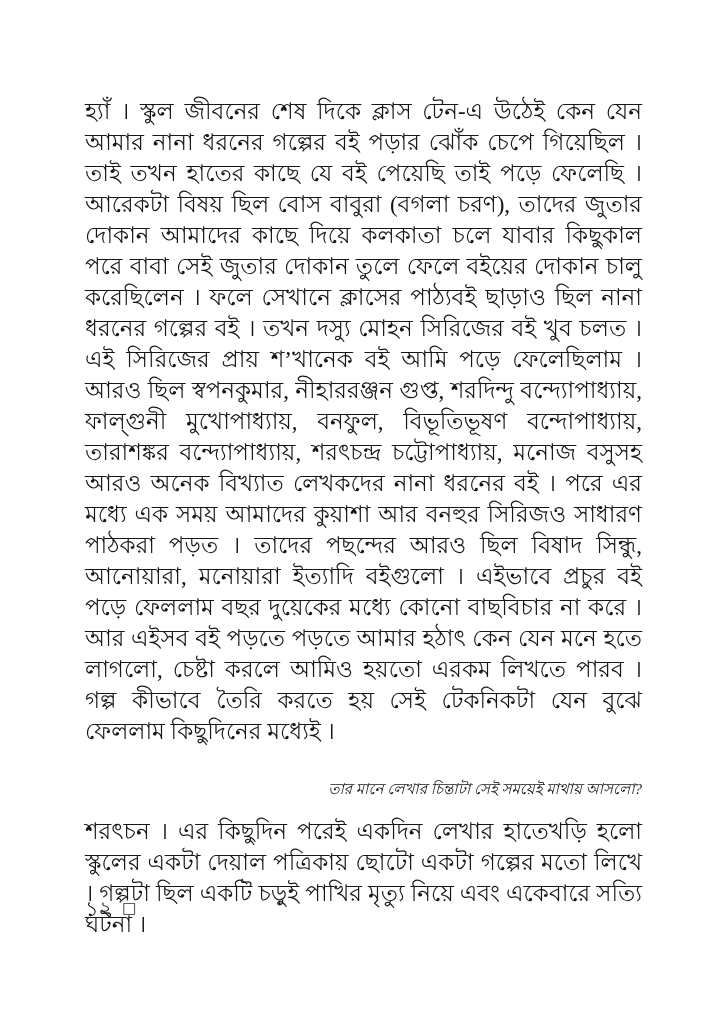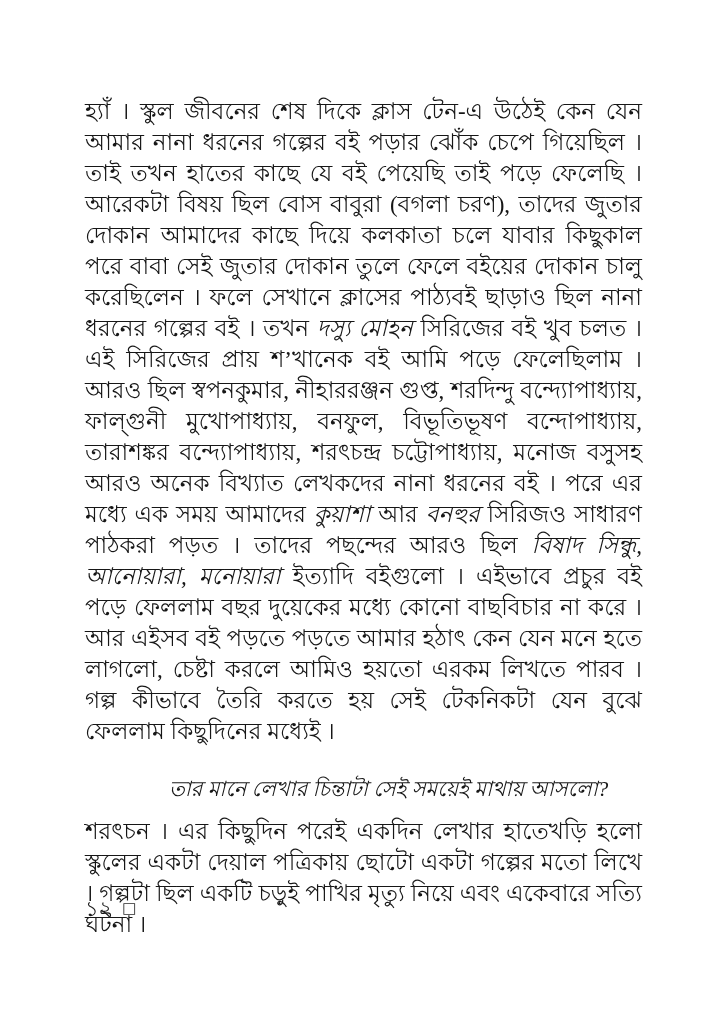--- a/index.html
+++ b/index.html
@@ -19,28 +19,28 @@
     top: 96px;
     width: 557px;
   }
   p.body-text {
     margin: 0;
     font-size: 23px;
     line-height: 31px;
     text-align: justify;
     text-justify: inter-word;
   }
-  p.body-text span.seg-italic { font-style: italic; }
+  p.body-text span.seg-italic { }
   p.question {
     margin: 27px 0 11px 0;
-    font-size: 21px;
+    font-size: 15px;
     line-height: 31px;
     font-style: italic;
     text-indent: 84px;
-    text-align: left;
+    text-align: right;
   }
   .page-footer {
     position: absolute;
     left: 85px;
     top: 896px;
     display: flex;
     align-items: center;
     gap: 10px;
     font-size: 21px;
     line-height: 26px;

